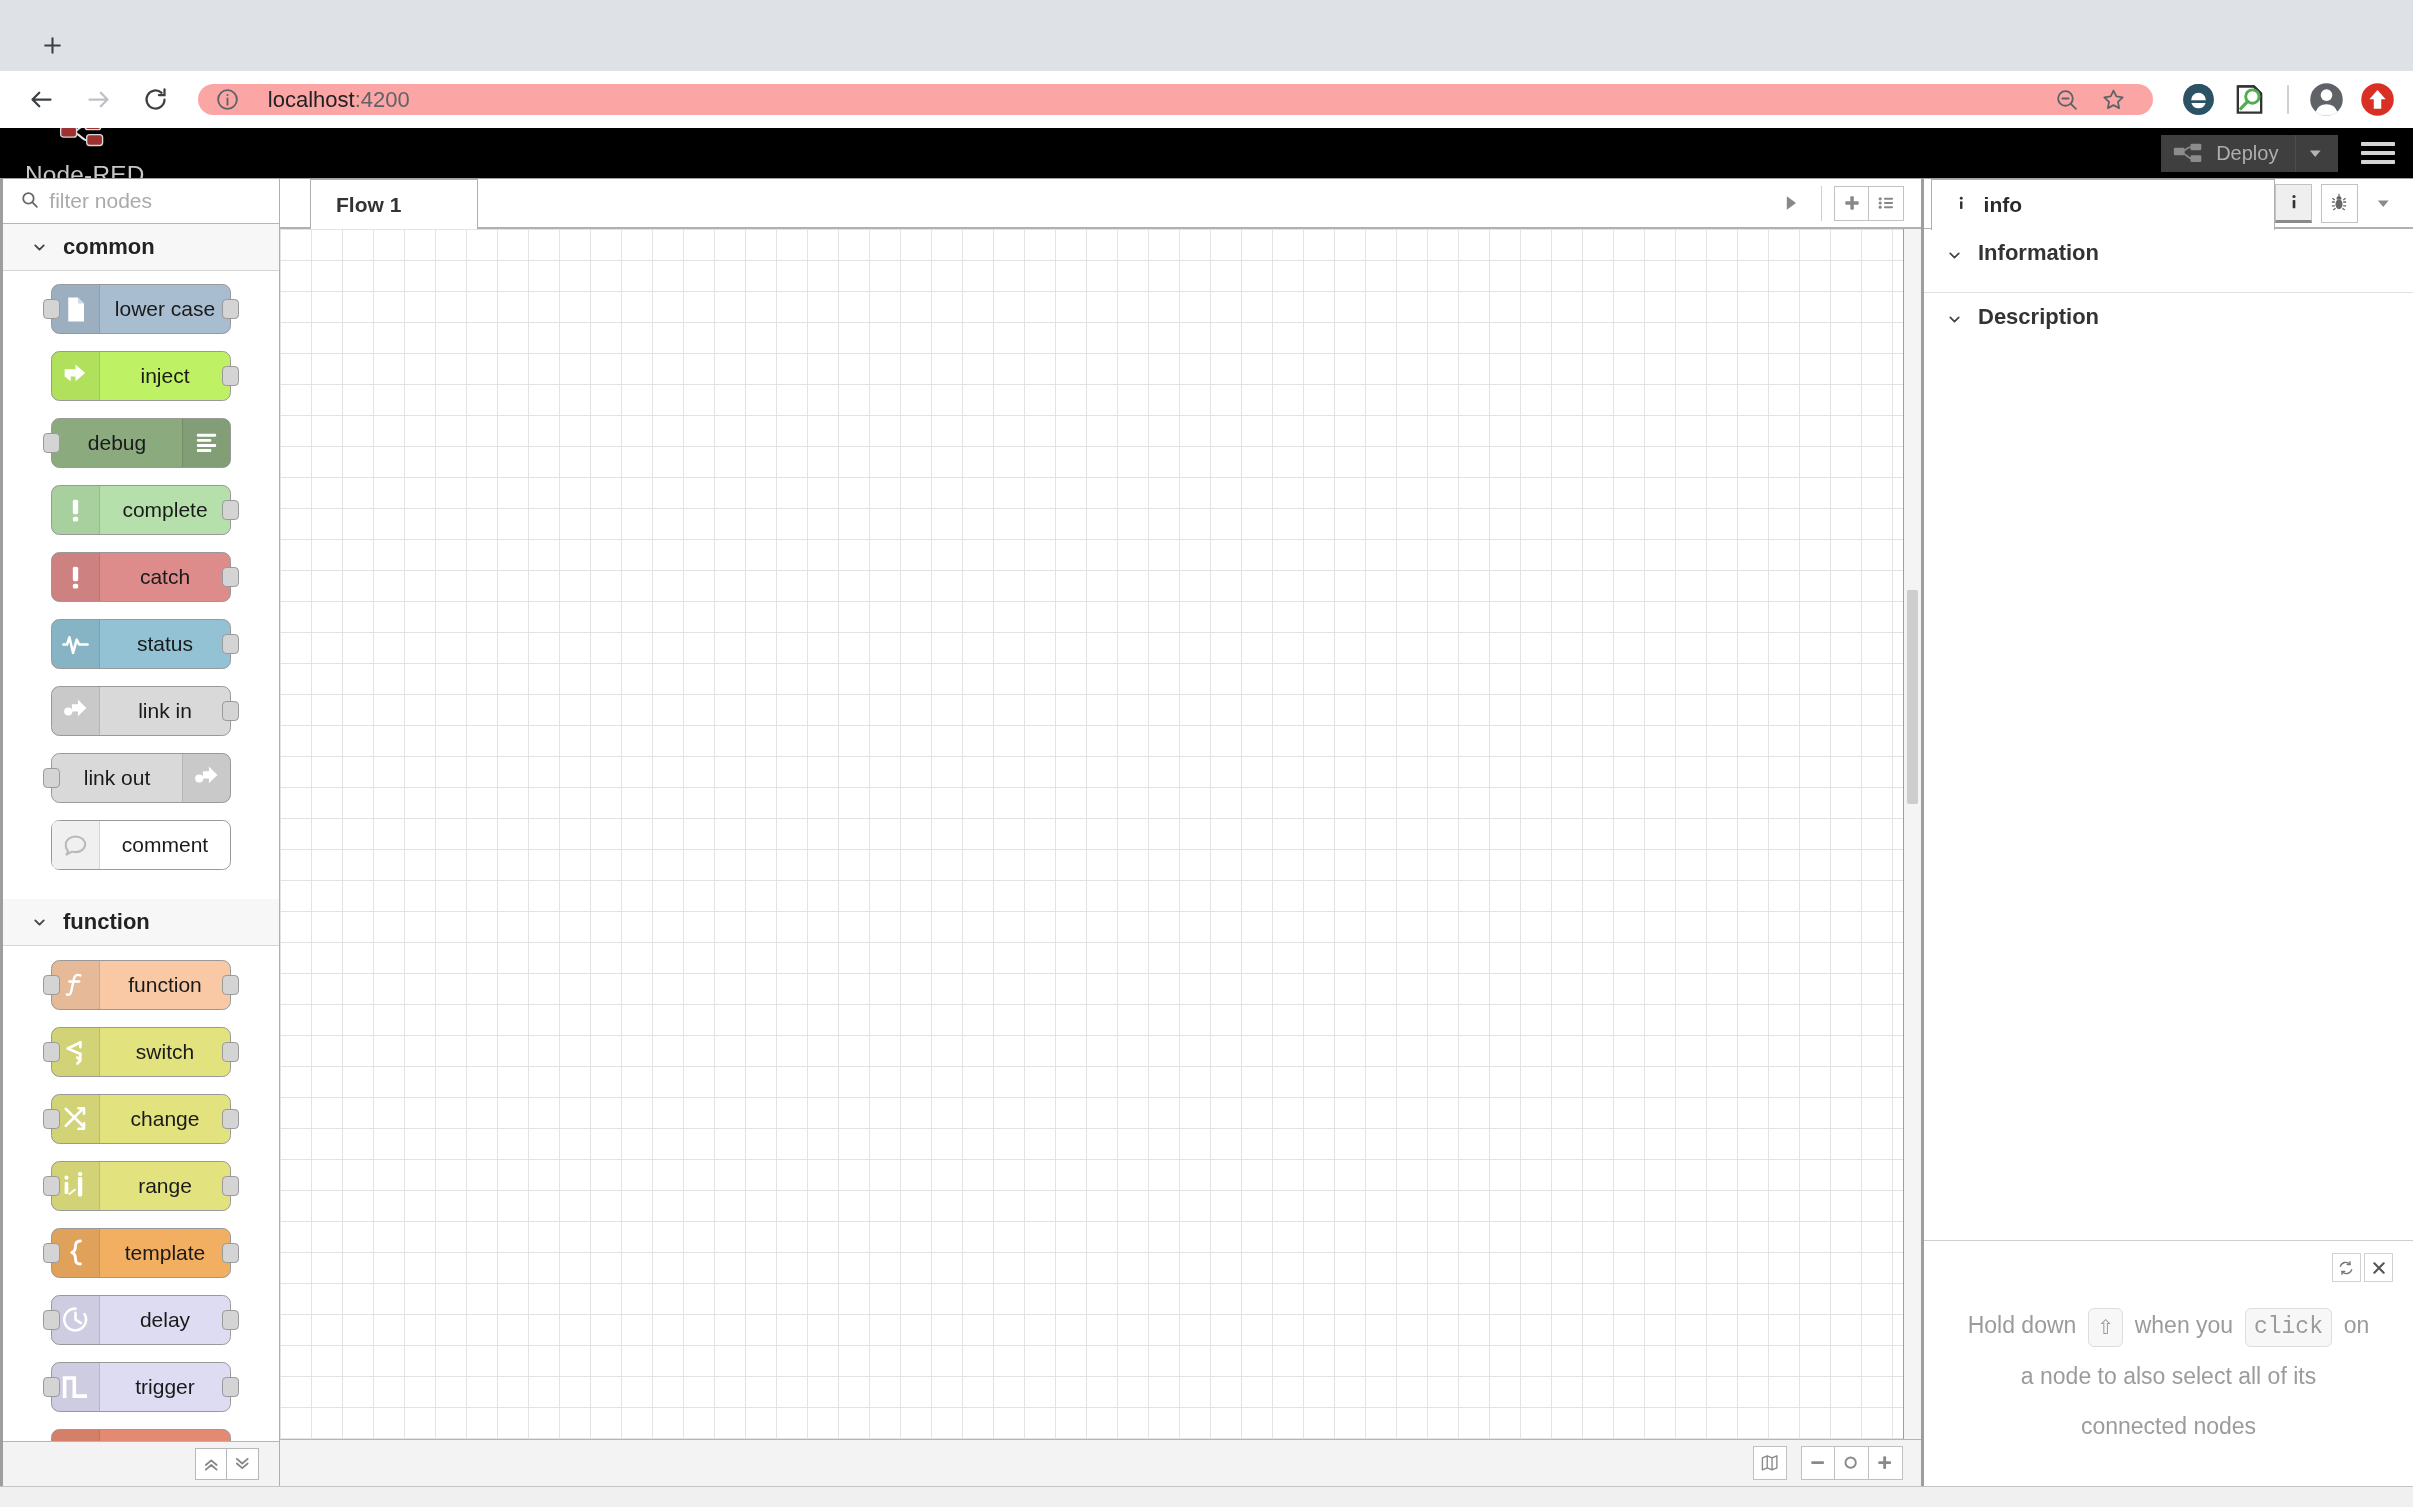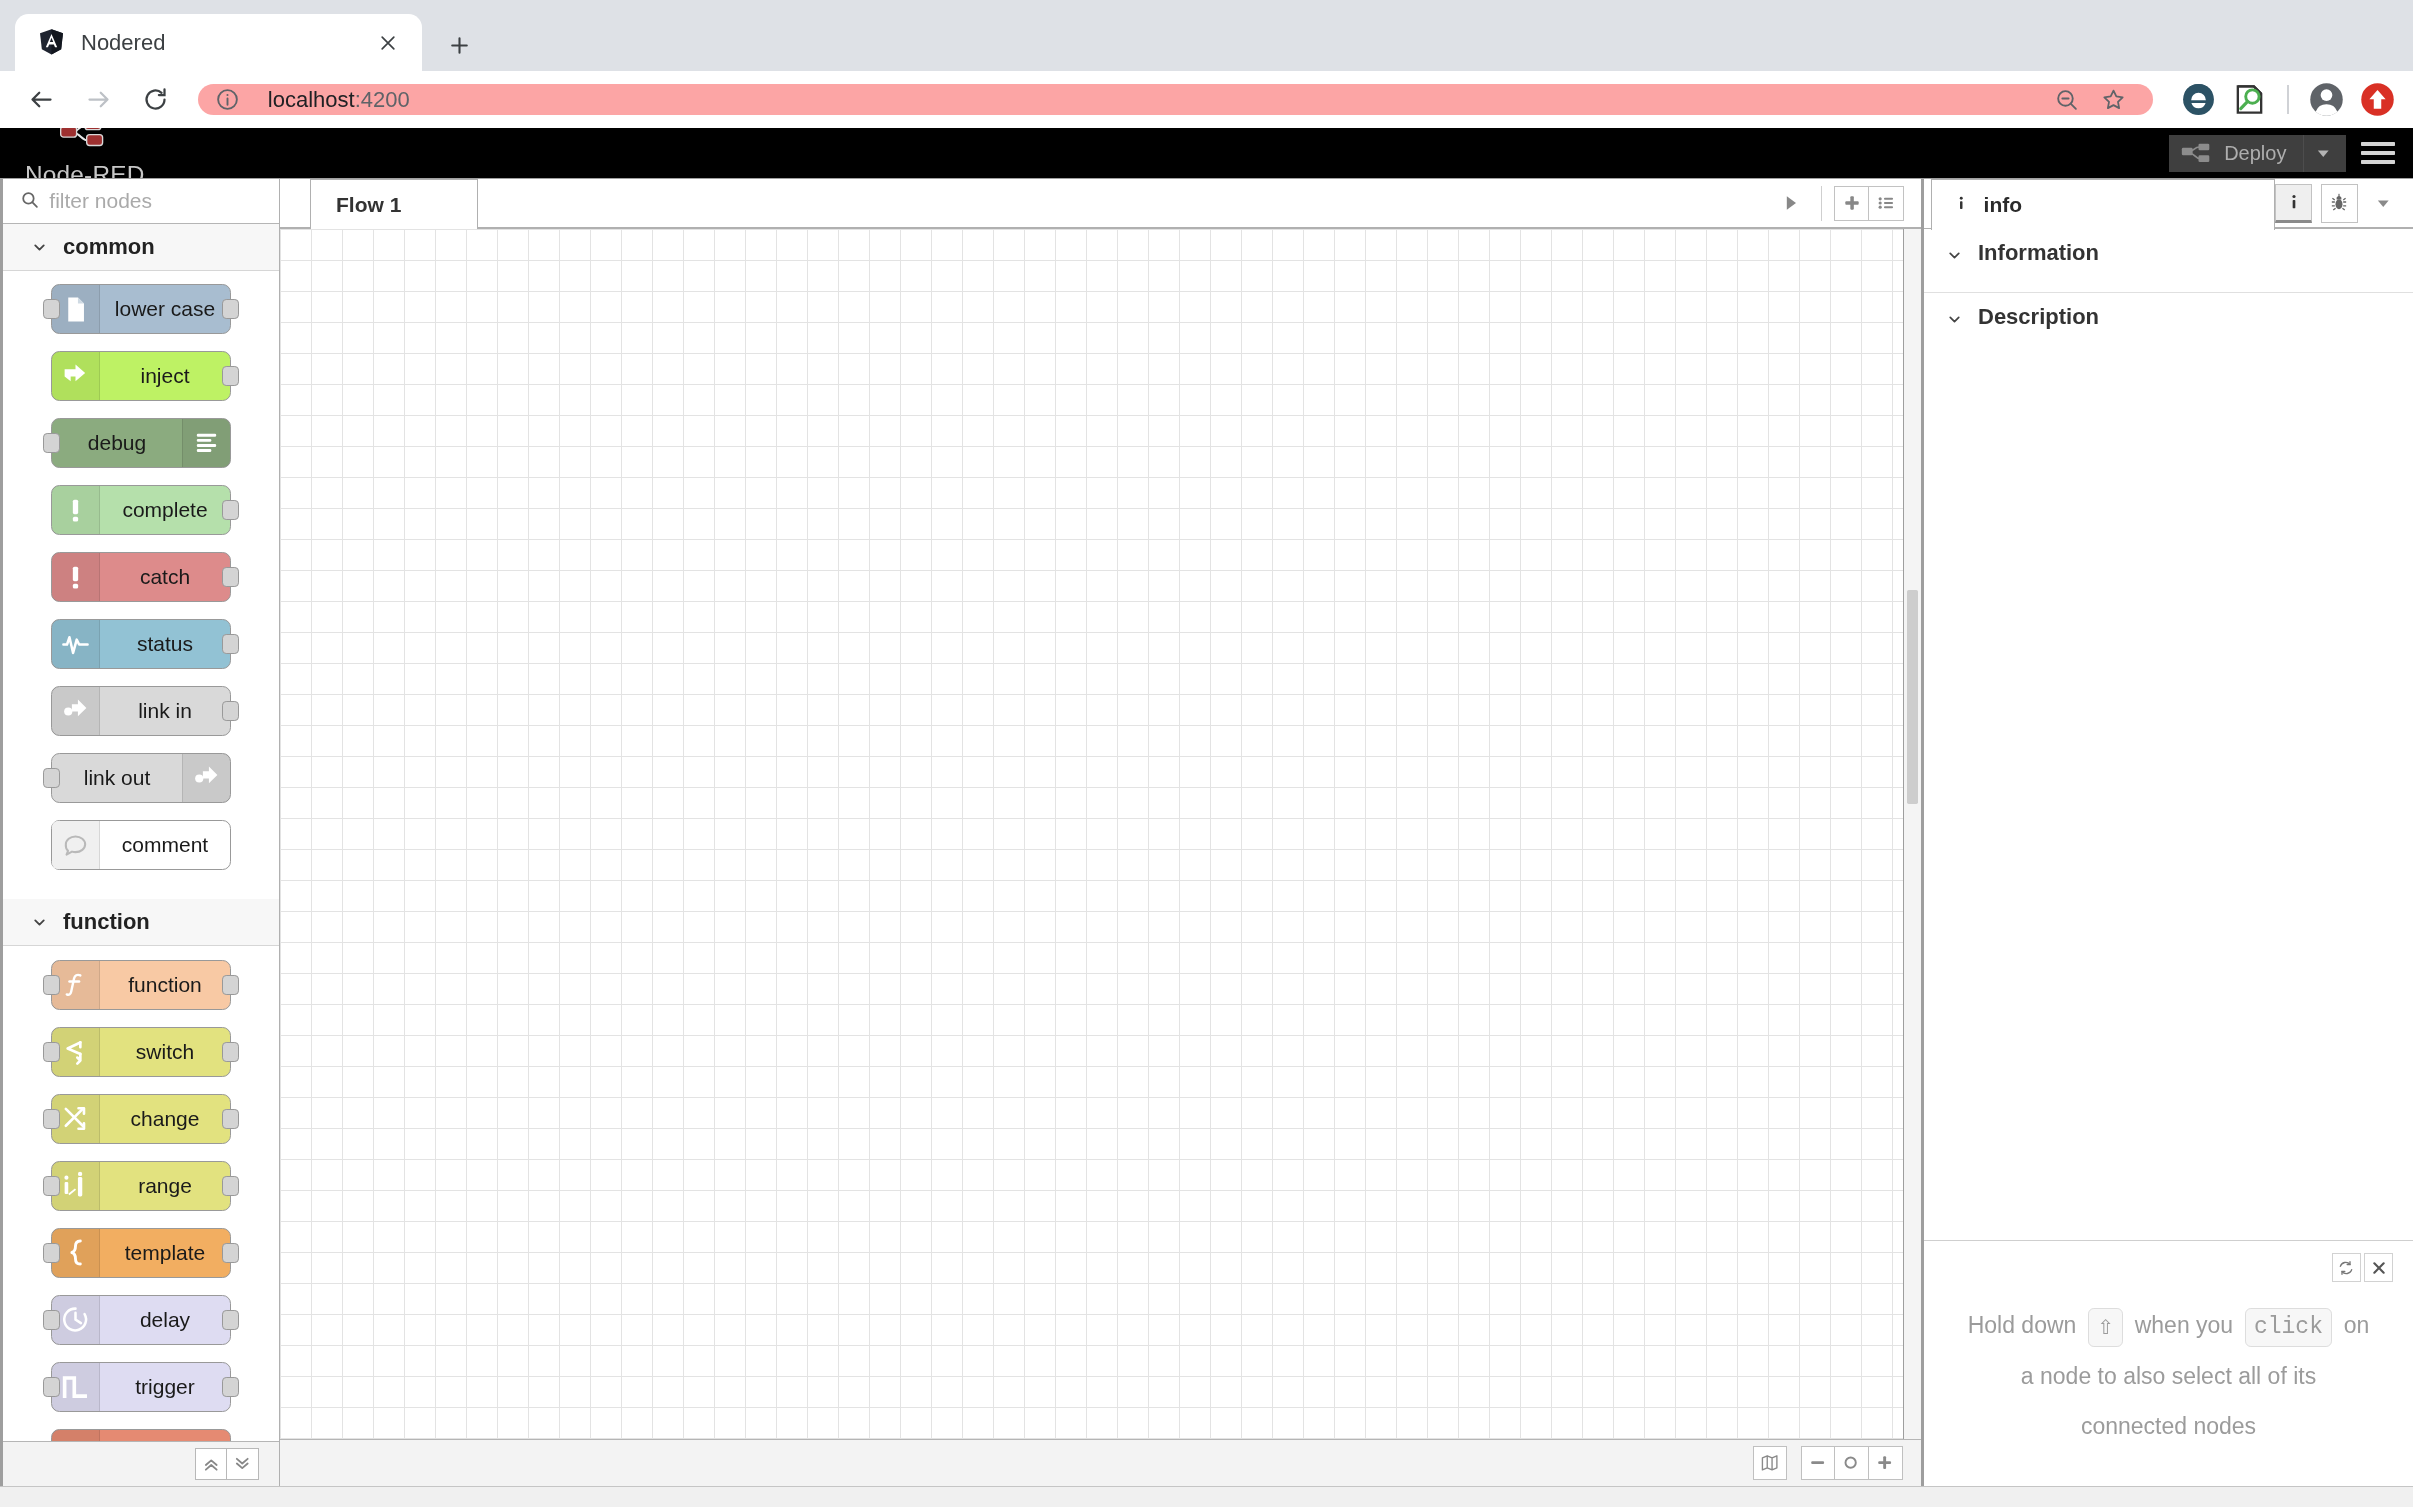--- a/index.html
+++ b/index.html
@@ -45,21 +45,21 @@
   
   .nr-app { width: 100%; height: 1380px; display: flex; flex-direction: column; background: #fff; }
 
   .nr-header {
     height: 50px; background: #000; display: flex; align-items: center;
     padding: 0 13.4px 0 25px; flex-shrink: 0;
   }
   .nr-logo { display: flex; align-items: center; gap: 13.4px; flex-direction: column; }
   .nr-logo-mark { width: 52px; height: 30px; }
   .nr-logo-text { font-size: 24.4px; color: #c7c7c7; letter-spacing: 0.2px; }
-  .nr-header-right { margin-left: auto; display: flex; align-items: flex-start; gap: 10px; }
+  .nr-header-right { margin-left: auto; display: flex; align-items: flex-start; gap: 18px; }
   .deploy-btn {
     height: 37px; background: #3f3f3f; display: flex; align-items: center;
     padding: 0 3.4px 0 11.8px; gap: 8.4px; border: none; cursor: pointer;
   }
   .deploy-icon { width: 35px; height: 22px; }
   .deploy-label { font-size: 20px; color: #aeaeae; padding-right: 8.4px; }
   .deploy-caret { width: 39px; height: 37px; display: flex; align-items: center; justify-content: center; border-left: 0.8px solid #4d4d4d; }
   .hamburger { width: 44px; height: 37px; display: flex; flex-direction: column; justify-content: center; gap: 5px; padding: 0 5px; cursor: pointer; }
   .hamburger span { display: block; height: 4.2px; background: #d4d4d4; border-radius: 0.8px; }
 
@@ -238,35 +238,20 @@
     font-size: 20px; color: #9b9b9b; vertical-align: middle;
   }
   .key-cap.mono { font-family: "Liberation Mono", monospace; font-size: 23px; }
   .statusbar { height: 22px; background: #f0f0f0; border-top: 1.7px solid #c5c5c5; }
 </style>
 </head>
 <body>
 
 <div class="browser-chrome">
   <div class="tabstrip">
-    <div class="tab">
-      <span class="tab-favicon">
-        <svg viewBox="0 0 24 24">
-            <path d="M12 1 2.5 4.4 4 17.6 12 22l8-4.4 1.5-13.2z" fill="#1f2430"></path>
-            <path d="M12 1v21l8-4.4 1.5-13.2z" fill="#13171f"></path>
-            <path d="M12 5 7.3 16h1.8l.95-2.4h3.9l.95 2.4h1.8zm0 3.1 1.4 3.4h-2.8z" fill="#fff"></path>
-          </svg>
-      </span>
-      <span class="tab-title">Nodered</span>
-      <span class="tab-close">
-        <svg viewBox="0 0 24 24" stroke="#3c4043" stroke-width="2" fill="none" stroke-linecap="round">
-            <path d="M5 5l14 14M19 5L5 19"></path>
-          </svg>
-      </span>
-    </div>
     <div class="newtab-btn">
       <svg viewBox="0 0 24 24" stroke="#3c4043" stroke-width="2" fill="none" stroke-linecap="round">
           <path d="M12 5v14M5 12h14"></path>
         </svg>
     </div>
   </div>
 
   <div class="toolbar">
     <div class="nav-btn">
       <svg viewBox="0 0 24 24" stroke="#3c4043" stroke-width="2" fill="none" stroke-linecap="round" stroke-linejoin="round">

